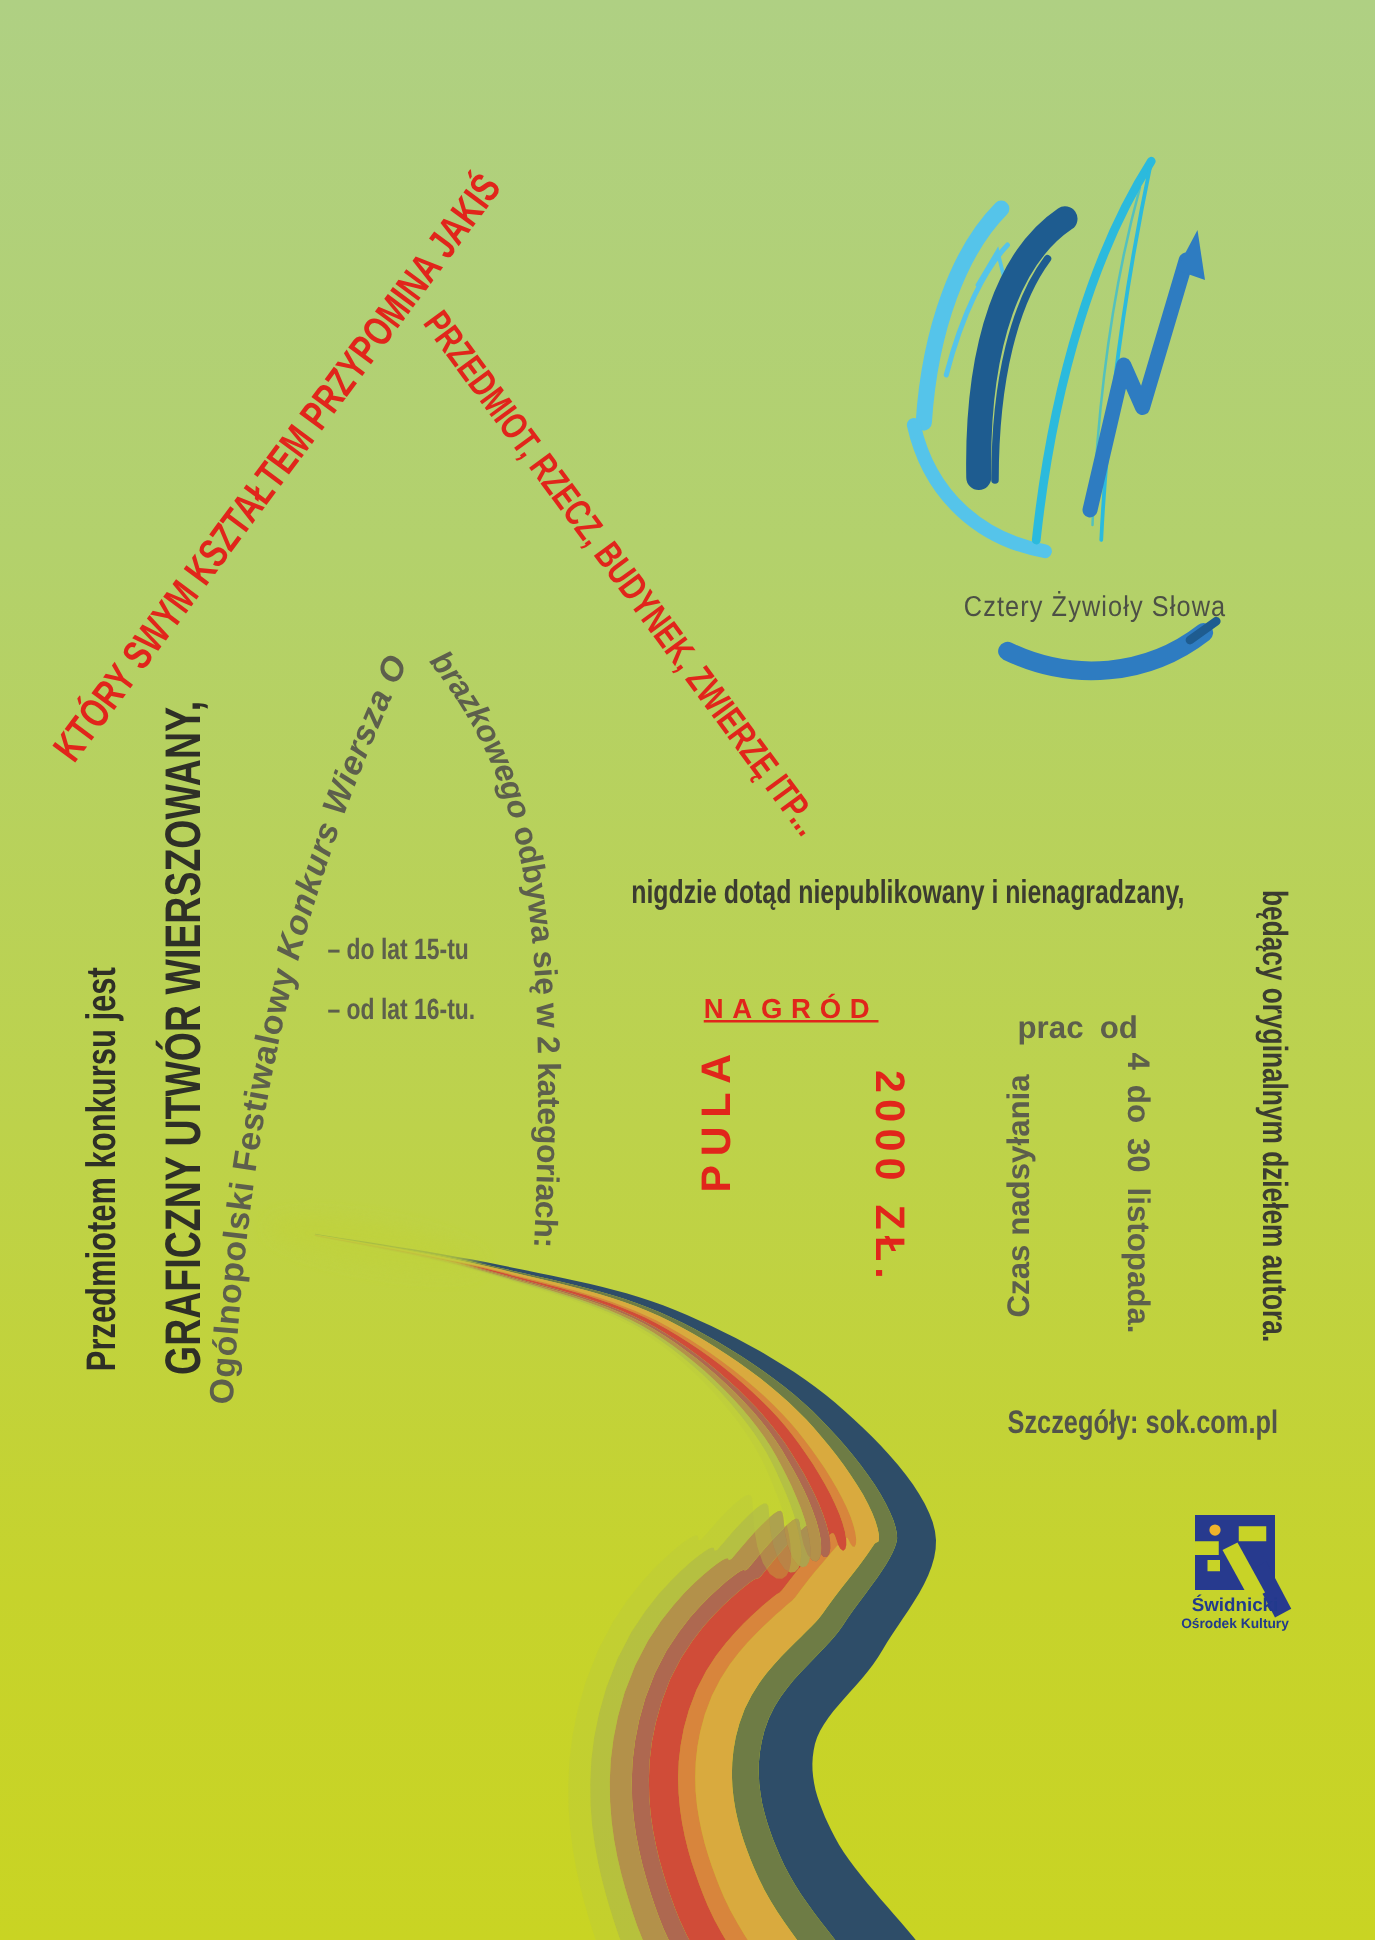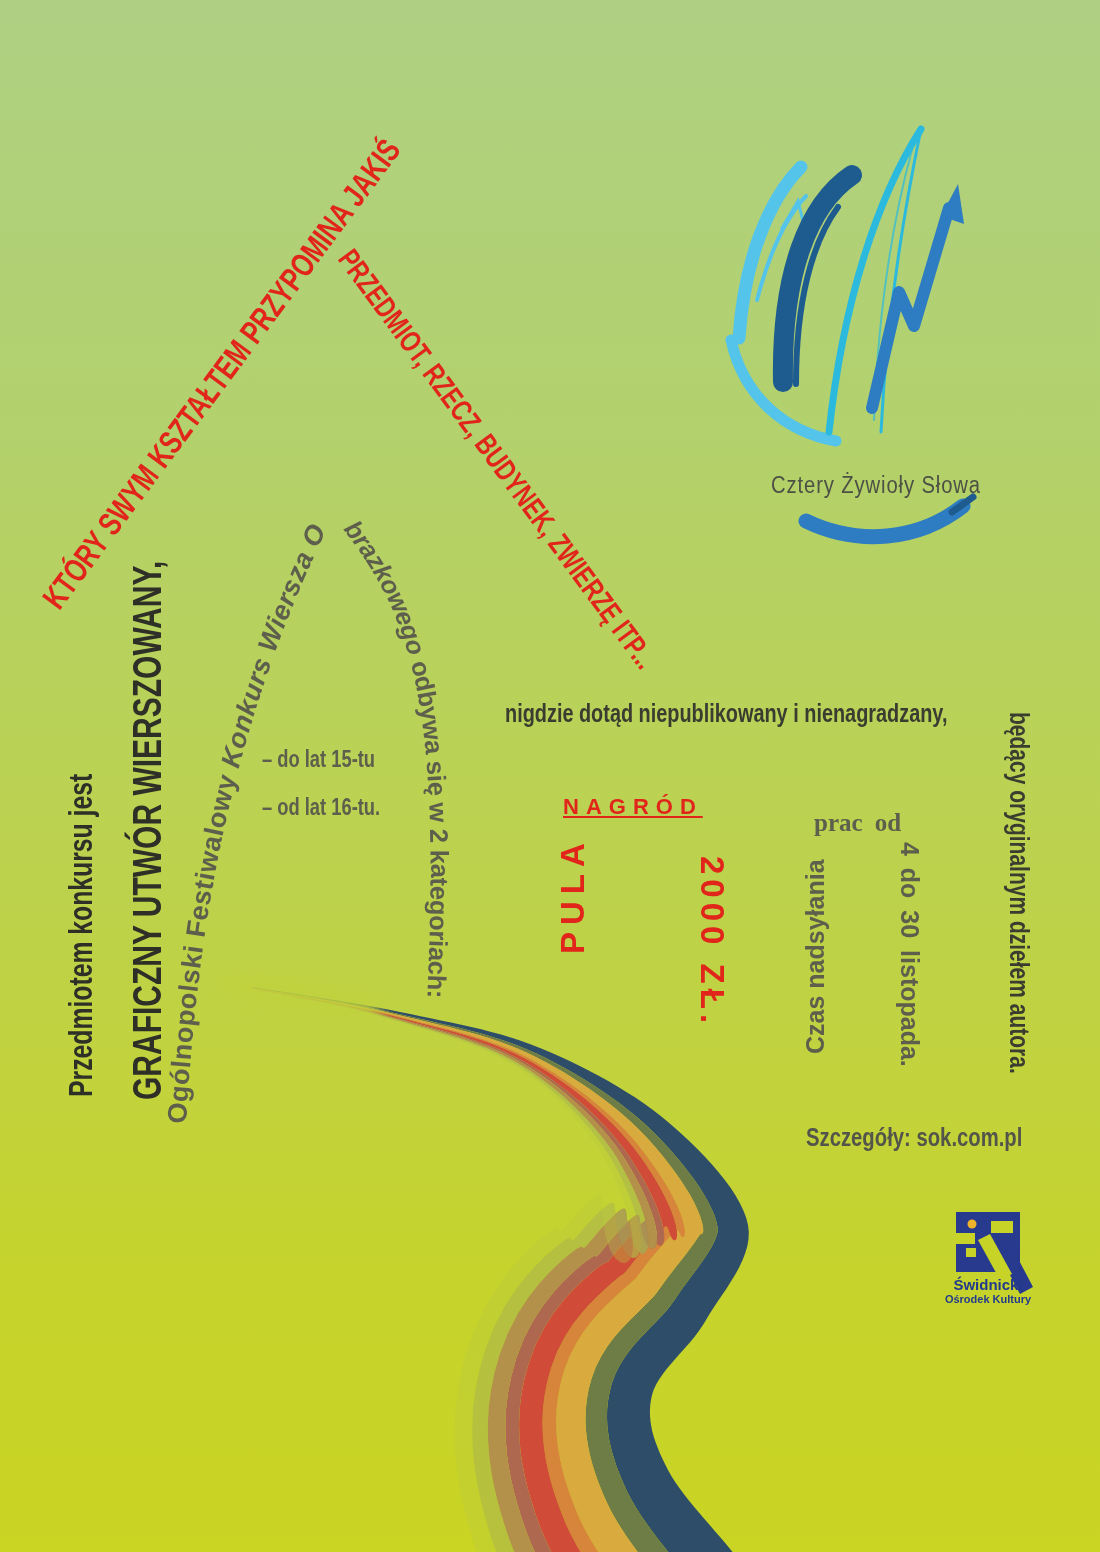--- a/index.html
+++ b/index.html
@@ -92,21 +92,21 @@
   <div class="abs b gray" style="left:262px; top:748px; font-size:23.5px; transform-origin:0 0; transform:scaleX(0.78);">– do lat 15-tu</div>
   <div class="abs b gray" style="left:262px; top:796px; font-size:23.5px; transform-origin:0 0; transform:scaleX(0.78);">– od lat 16-tu.</div>
 
   <div class="abs b dgray" style="left:505px; top:700px; font-size:26.5px; transform-origin:0 0; transform:scaleX(0.75);">nigdzie dotąd niepublikowany i nienagradzany,</div>
   <div class="abs b dgray" style="left:1033px; top:712px; font-size:28px; transform-origin:0 0; transform:rotate(90deg) scaleX(0.75);">będący oryginalnym dziełem autora.</div>
 
   <div class="abs b red" style="left:563px; top:796px; font-size:22px; letter-spacing:7px;text-decoration:underline;">NAGRÓD</div>
   <div class="abs b red" style="left:556px; top:954px; font-size:33px; letter-spacing:7px; transform-origin:0 0; transform:rotate(-90deg);">PULA</div>
   <div class="abs b red" style="left:729px; top:856px; font-size:33px; letter-spacing:5px; transform-origin:0 0; transform:rotate(90deg);">2000 ZŁ.</div>
 
-  <div class="abs b gray" style="left:814px; top:810px; font-size:25px; word-spacing:6px;font-family:Liberation Serif, serif;">prac od</div>
+  <div class="abs b gray" style="left:814px; top:810px; font-size:25px; word-spacing:6px;">prac od</div>
   <div class="abs b gray" style="left:803px; top:1054px; font-size:25px; transform-origin:0 0; transform:rotate(-90deg);">Czas nadsyłania</div>
   <div class="abs b gray" style="left:922px; top:842px; font-size:25px; word-spacing:5px; transform-origin:0 0; transform:rotate(90deg);">4 do 30 listopada.</div>
 
   <div class="abs b" style="left:806px; top:1124px; font-size:26px; color:#53544a; transform-origin:0 0; transform:scaleX(0.78);">Szczegóły: sok.com.pl</div>
 
   <div class="abs b sok" style="left:928px; top:1277px; width:120px; font-size:15px;text-align:center;">Świdnicki</div>
   <div class="abs b sok" style="left:928px; top:1294px; width:120px; font-size:11px;">Ośrodek Kultury</div>
 
 </div>
 

